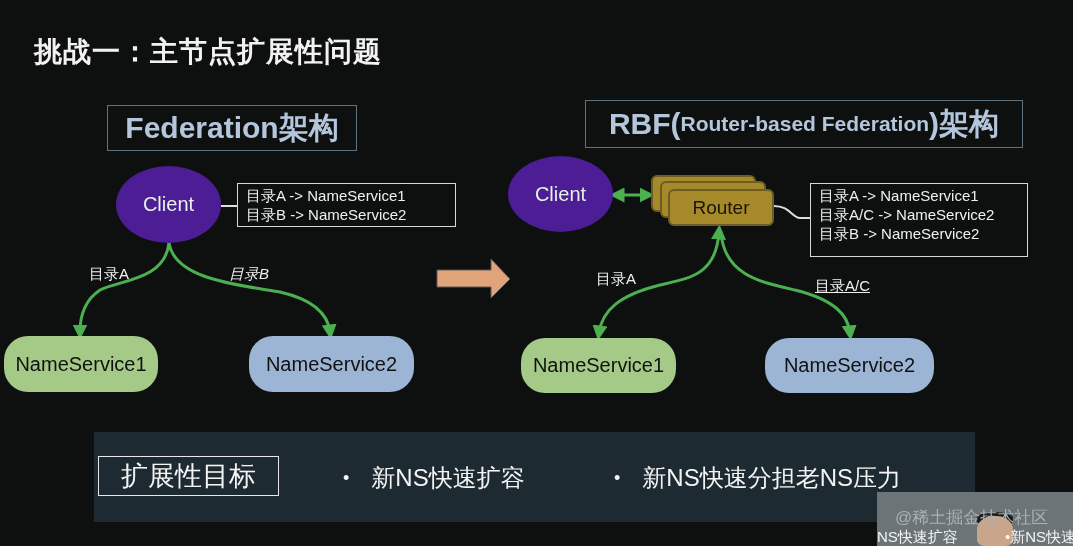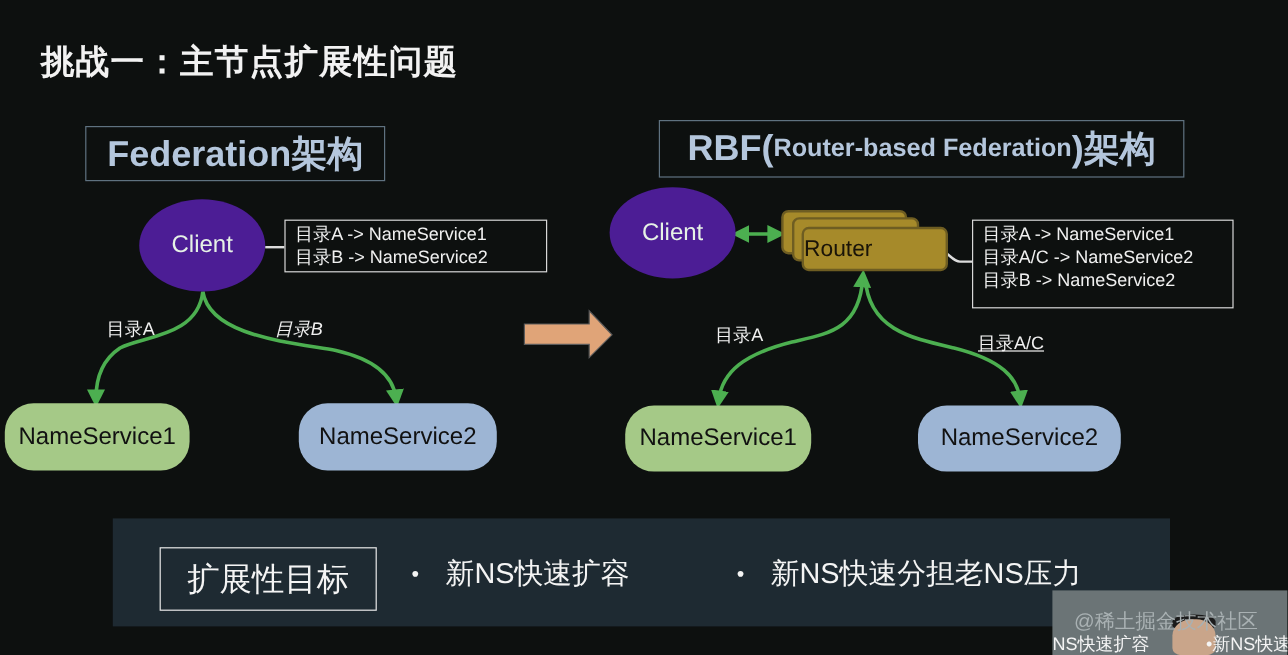--- a/index.html
+++ b/index.html
@@ -1,49 +1,49 @@
 <!DOCTYPE html>
 <html><head>
 <meta charset="utf-8">
 <style>
   html, body { margin:0; padding:0; }
   body { width:1073px; height:546px; background:#0d100f; position:relative; overflow:hidden;
          font-family:"Liberation Sans","DejaVu Sans",sans-serif; color:#fff; }
   .abs { position:absolute; }
   #page-title { left:34px; top:33px; font-size:28px; font-weight:bold; color:#f2f2f2; letter-spacing:1px; }
   .sec-title { border:1px solid #5f7280; color:#b4c6dc; font-weight:bold; box-sizing:border-box;
-               display:flex; align-items:center; justify-content:center; white-space:nowrap; }
+               display:flex; align-items:center; justify-content:center; white-space:nowrap;margin-left:36px; }
   #fed-title { left:71px; top:105px; width:250px; height:46px; font-size:30px; }
   #rbf-title { left:549px; top:100px; width:438px; height:48px; font-size:30px; }
   #rbf-title .small { font-size:21px; }
   .ellipse { background:#4c1d95; border-radius:50%; display:flex; align-items:center; justify-content:center;
              color:#e6f2e6; font-size:20px; }
   #client-left { left:116px; top:166px; width:105px; height:77px; }
   #client-right { left:508px; top:156px; width:105px; height:76px; }
   .mapbox { border:1.5px solid #d8d8d8; box-sizing:border-box; color:#f0f0f0; font-size:15px; line-height:19px; padding:2px 8px; }
   #map-left { left:237px; top:183px; width:219px; height:44px; }
   #map-right { left:810px; top:183px; width:218px; height:74px; }
   .ns { border-radius:24px; display:flex; align-items:center; justify-content:center; color:#111; font-size:20px; }
   .ns.green { background:#a5c987; }
   .ns.blue { background:#9db5d4; }
   #ns1-left { left:4px; top:336px; width:154px; height:56px; }
   #ns2-left { left:249px; top:336px; width:165px; height:56px; }
   #ns1-right { left:521px; top:338px; width:155px; height:55px; }
   #ns2-right { left:765px; top:338px; width:169px; height:55px; }
   .router { background:#a68a2a; border:2px solid #6e5d22; border-radius:6px; box-sizing:border-box; }
   #router-back { left:651px; top:175px; width:105px; height:37px; }
   #router-mid { left:660px; top:181px; width:106px; height:37px; }
-  #router-front { left:668px; top:189px; width:122px; height:37px; display:flex; align-items:center; justify-content:flex-start; color:#1a1408; font-size:19px; }
+  #router-front { left:668px; top:189px; width:106px; height:37px; display:flex; align-items:center; justify-content:center; color:#1a1408; font-size:19px; }
   .elabel { font-size:15px; color:#f0f0f0; }
   #lbl-a-left { left:89px; top:265px; }
   #lbl-b-left { left:229px; top:265px;font-style:italic; }
   #lbl-a-right { left:596px; top:270px; }
   #lbl-ac-right { left:815px; top:277px;text-decoration:underline; }
   #bottom-panel { left:94px; top:432px; width:881px; height:90px; background:#1e2a32; }
-  #goal-box { left:133px; top:456px; width:181px; height:53px; border:1.5px solid #e8e8e8; box-sizing:border-box;
+  #goal-box { left:98px; top:456px; width:181px; height:40px; border:1.5px solid #e8e8e8; box-sizing:border-box;
               display:flex; align-items:center; justify-content:center; font-size:27px; color:#f4f4f4; }
   .bullet { font-size:24px; color:#f4f4f4; display:flex; align-items:center; }
   .bullet .dot { font-size:18px; margin-right:22px; }
   #bullet-1 { left:343px; top:462px; }
   #bullet-2 { left:614px; top:462px; }
   #watermark { left:877px; top:492px; width:196px; height:54px; background:#6b7476; overflow:hidden; }
   #watermark .wm-text { position:absolute; left:18px; top:14px; font-size:17px; color:#a9b1b3; white-space:nowrap; }
   #watermark .wm-sub { position:absolute; left:0px; top:36px; font-size:15px; color:#f4f4f4; white-space:nowrap; }
   #watermark .wm-sub2 { position:absolute; left:128px; top:36px; font-size:15px; color:#f4f4f4; white-space:nowrap; }
   #watermark .person { position:absolute; left:100px; top:24px; width:36px; height:30px; background:#c9a58a; border-radius:45% 45% 20% 20%; }

